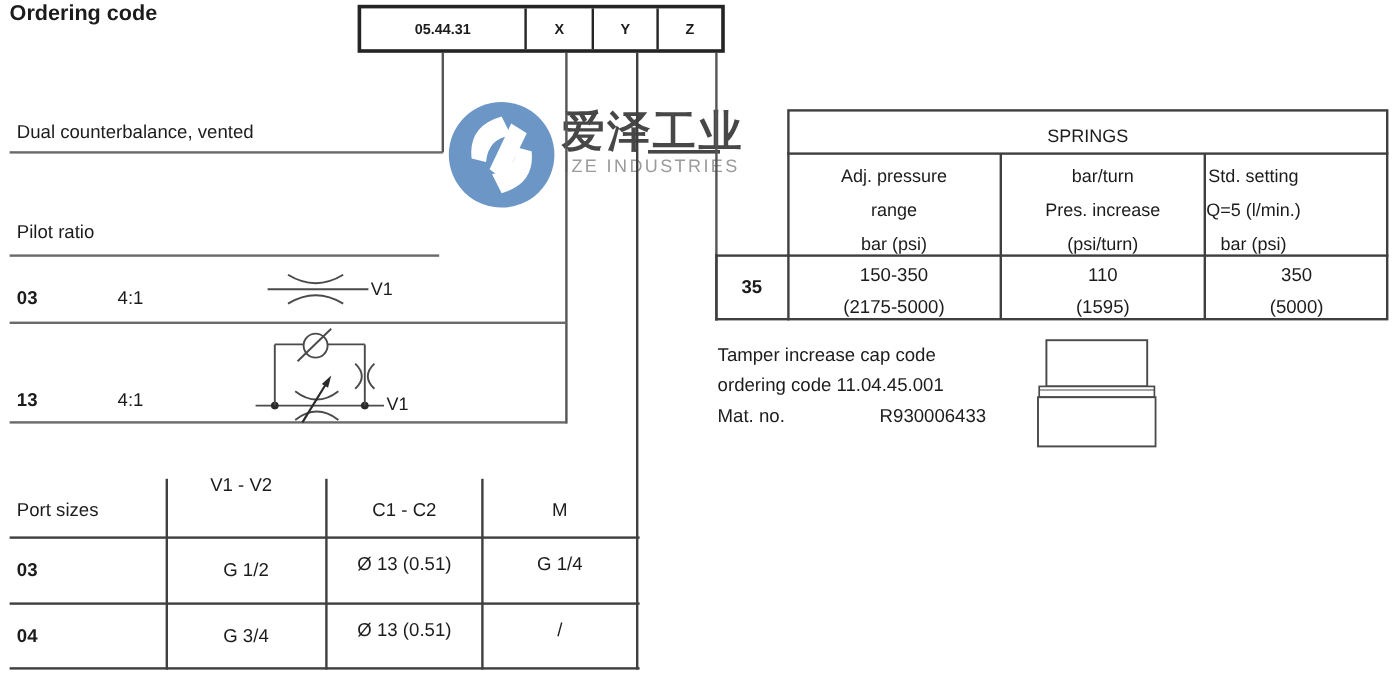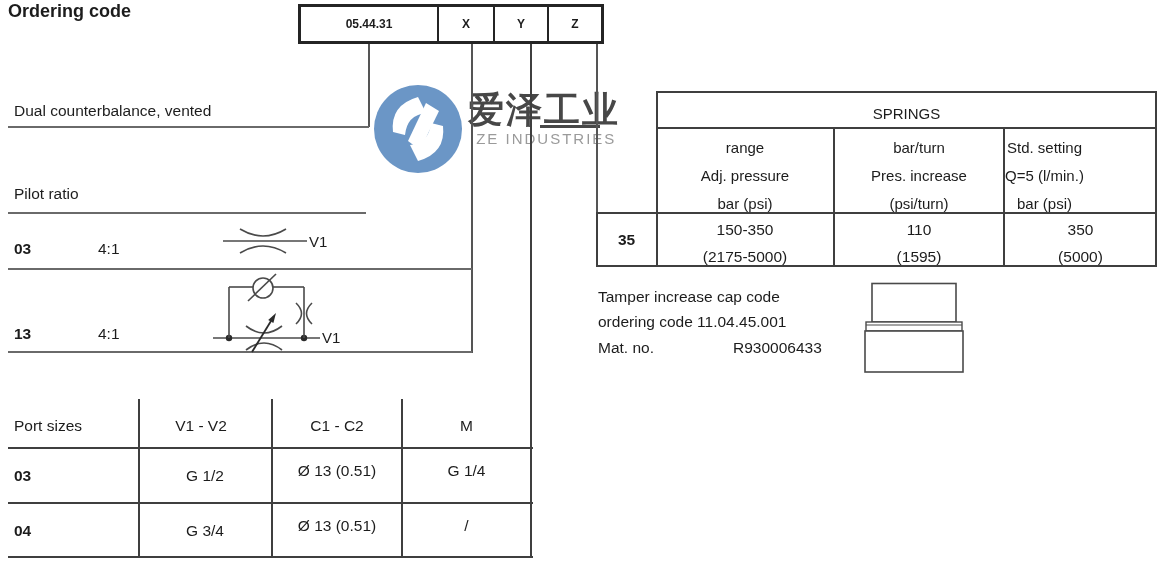--- a/index.html
+++ b/index.html
@@ -95,21 +95,21 @@
   <div class="hline" style="left:8px;top:351px;width:464px;"></div>
 
   <div class="tline" style="left:138px;top:399px;width:2px;height:159px;"></div>
   <div class="tline" style="left:271px;top:399px;width:2px;height:159px;"></div>
   <div class="tline" style="left:401px;top:399px;width:2px;height:159px;"></div>
   <div class="tline" style="left:8px;top:447px;width:525px;height:2px;"></div>
   <div class="tline" style="left:8px;top:502px;width:525px;height:2px;"></div>
   <div class="tline" style="left:8px;top:556px;width:525px;height:2px;"></div>
 
   <div class="txt" style="left:14px;top:417px;">Port sizes</div>
-  <div class="txt ctr" style="left:140px;top:417px;width:122px;">V1 - V2</div>
+  <div class="txt ctr" style="left:140px;top:396px;width:122px;">V1 - V2</div>
   <div class="txt ctr" style="left:273px;top:417px;width:128px;">C1 - C2</div>
   <div class="txt ctr" style="left:403px;top:417px;width:127px;">M</div>
 
   <div class="txt bold" style="left:14px;top:467px;">03</div>
   <div class="txt ctr" style="left:140px;top:467px;width:130px;">G 1/2</div>
   <div class="txt ctr" style="left:273px;top:462px;width:128px;">Ø 13 (0.51)</div>
   <div class="txt ctr" style="left:403px;top:462px;width:127px;">G 1/4</div>
 
   <div class="txt bold" style="left:14px;top:522px;">04</div>
   <div class="txt ctr" style="left:140px;top:522px;width:130px;">G 3/4</div>
@@ -119,22 +119,22 @@
   <div class="abs" style="left:656px;top:91px;width:497px;height:172px;border:2px solid #3f3f3f;z-index:2;"></div>
   <div class="tline" style="left:656px;top:127px;width:501px;height:2px;"></div>
   <div class="tline" style="left:656px;top:212px;width:501px;height:2px;"></div>
   <div class="tline" style="left:833px;top:128px;width:2px;height:137px;"></div>
   <div class="tline" style="left:1003px;top:128px;width:2px;height:137px;"></div>
   <div class="abs" style="left:596px;top:212px;width:60px;height:51px;border:2px solid #3f3f3f;border-right:none;z-index:2;"></div>
 
   <div class="spr-head bold" style="left:656px;top:100px;width:501px;font-weight:normal;">SPRINGS</div>
 
   <div class="spr-head" style="left:656px;top:134px;width:178px;">
+    <div>Adj. pressure</div>
     <div>range</div>
-    <div>Adj. pressure</div>
     <div>bar (psi)</div>
   </div>
   <div class="spr-head" style="left:834px;top:134px;width:170px;">
     <div>bar/turn</div>
     <div>Pres. increase</div>
     <div>(psi/turn)</div>
   </div>
   <div class="spr-head" style="left:968px;top:134px;width:153px;">
     <div>Std. setting</div>
     <div>Q=5 (l/min.)</div>

